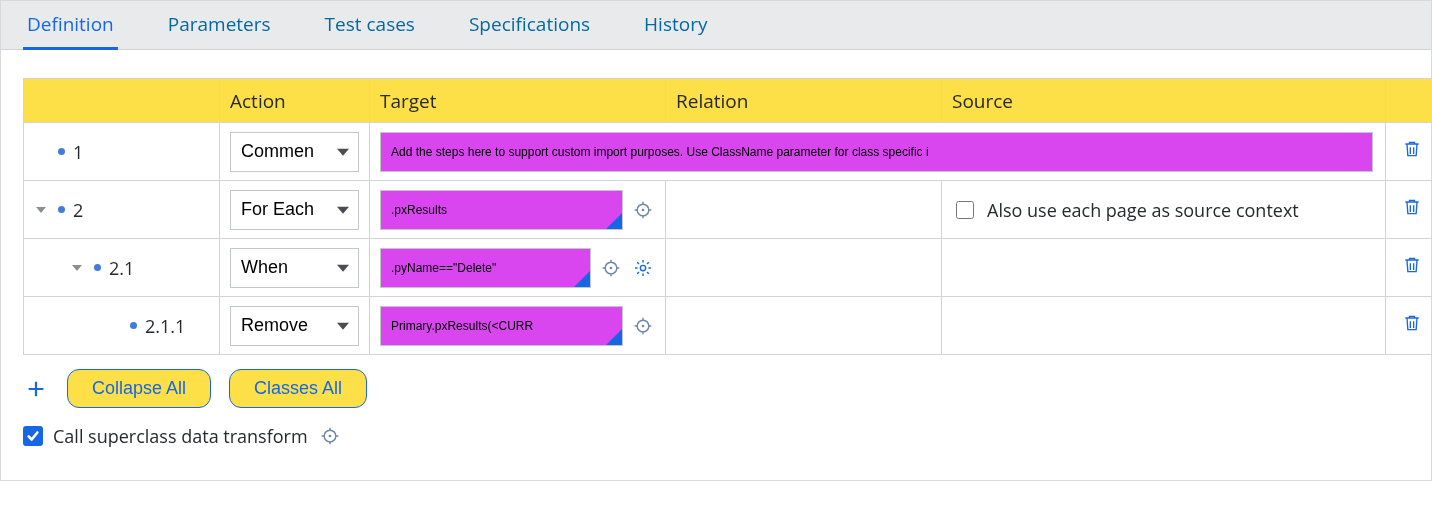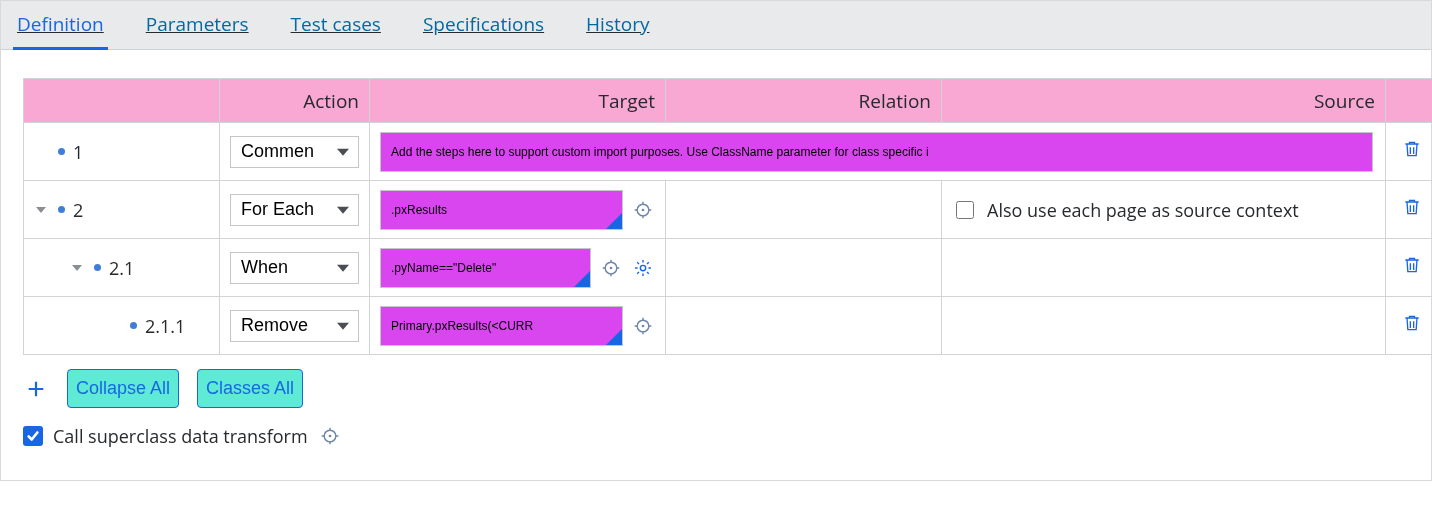--- a/index.html
+++ b/index.html
@@ -10,25 +10,24 @@
     color: #272a2d;
     background: #fff;
   }
   .frame {
     width: 1432px;
     border: 1px solid #d7d9db;
     background: #fff;
   }
   .tabbar {
     display: flex;
-    gap: 42px;
-    padding: 0 16px;
+    gap: 54px;
+    padding: 0 26px;
     background: #e9eaec;
     border-bottom: 1px solid #cfd2d4;
-    text-decoration: underline;
   }
   .tab {
     padding: 10px 0 12px 0;
     font-size: 19px;
     color: #0369a1;
     cursor: pointer;
     position: relative;
   }
   .tab.active {
     color: #1767e5;
@@ -51,23 +50,23 @@
     border-collapse: collapse;
     table-layout: fixed;
   }
   table.grid th, table.grid td {
     border: 1px solid #d1d3d6;
     padding: 8px 10px;
     vertical-align: middle;
     height: 58px;
   }
   table.grid th {
-    text-align: right;
+    text-align: left;
     font-weight: 400;
-    background: #f9a8d4;
+    background: #fde047;
     font-size: 19px;
     height: 44px;
     padding-top: 6px;
     padding-bottom: 6px;
   }
   col.c-num   { width: 196px; }
   col.c-act   { width: 150px; }
   col.c-tgt   { width: 296px; }
   col.c-rel   { width: 276px; }
   col.c-src   { width: 444px; }
@@ -94,21 +93,21 @@
   .indent14 { width: 14px; display:inline-block; }
   .indent28 { width: 28px; display:inline-block; }
 
   .sel-wrap {
     position: relative;
     width: 100%;
     max-width: 130px;
   }
   .sel {
     width: 100%;
-    height: 32px;
+    height: 40px;
     border: 1px solid #c4c7ca;
     background: #fff;
     font-size: 18px;
     padding: 4px 26px 4px 10px;
     appearance: none;
     -webkit-appearance: none;
     overflow: hidden;
     text-overflow: ellipsis;
     white-space: nowrap;
     border-radius: 0;
@@ -185,24 +184,24 @@
   }
   .plus-btn {
     width: 26px; height: 26px;
     display: inline-flex; align-items: center; justify-content: center;
     color: #1767e5; cursor: pointer;
   }
   .plus-btn svg { width: 22px; height: 22px; stroke: currentColor; stroke-width: 2.4; fill: none; }
   .pill-btn {
     border: 1px solid #1767e5;
     color: #1767e5;
-    background: #5eead4;
-    padding: 8px 8px;
+    background: #fde047;
+    padding: 8px 24px;
     font-size: 18px;
-    border-radius: 4px;
+    border-radius: 12px;
     cursor: pointer;
   }
 
   .superclass {
     margin-top: 16px;
     display: flex; align-items: center; gap: 10px;
     font-size: 18px;
   }
   .cb-blue {
     width: 20px; height: 20px;

